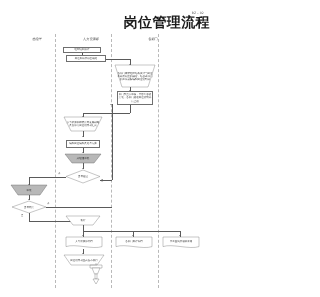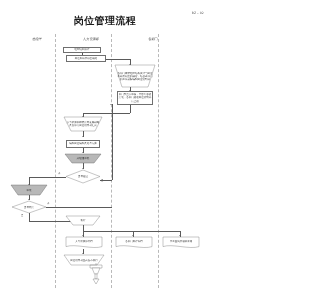--- a/index.html
+++ b/index.html
@@ -20,22 +20,22 @@
     position: absolute;
     left: 0; top: 0;
     width: 210px; height: 297px;
   }
 
   
   .doc-title {
     position: absolute;
     left: 0; top: 14px;
     width: 210px;
-    text-align: center;
-    font-size: 10px;
+    text-align: right;
+    font-size: 14px;
     font-weight: bold;
     letter-spacing: 0.4px;
     color: #1b1b1b;
   }
   .doc-code {
     position: absolute;
     right: 6px; top: 11px;
     font-size: 3.1px;
     color: #555;
     letter-spacing: 0.2px;

